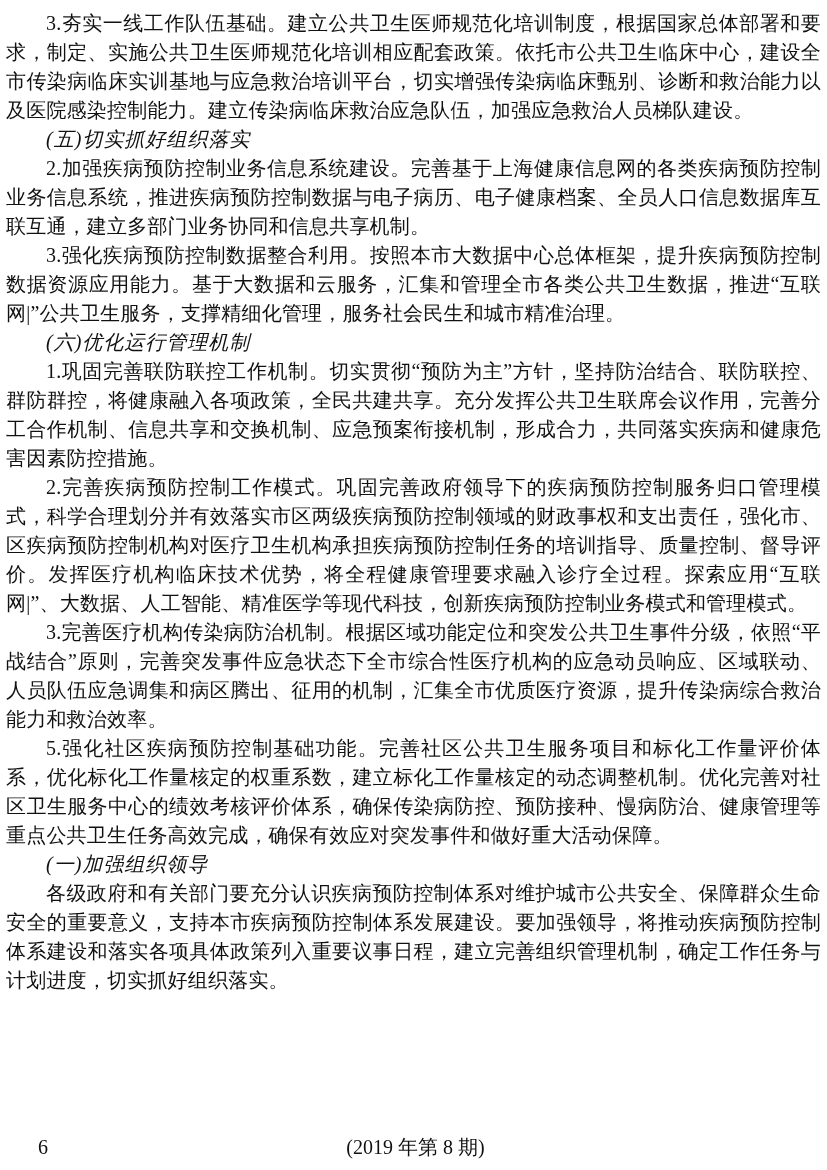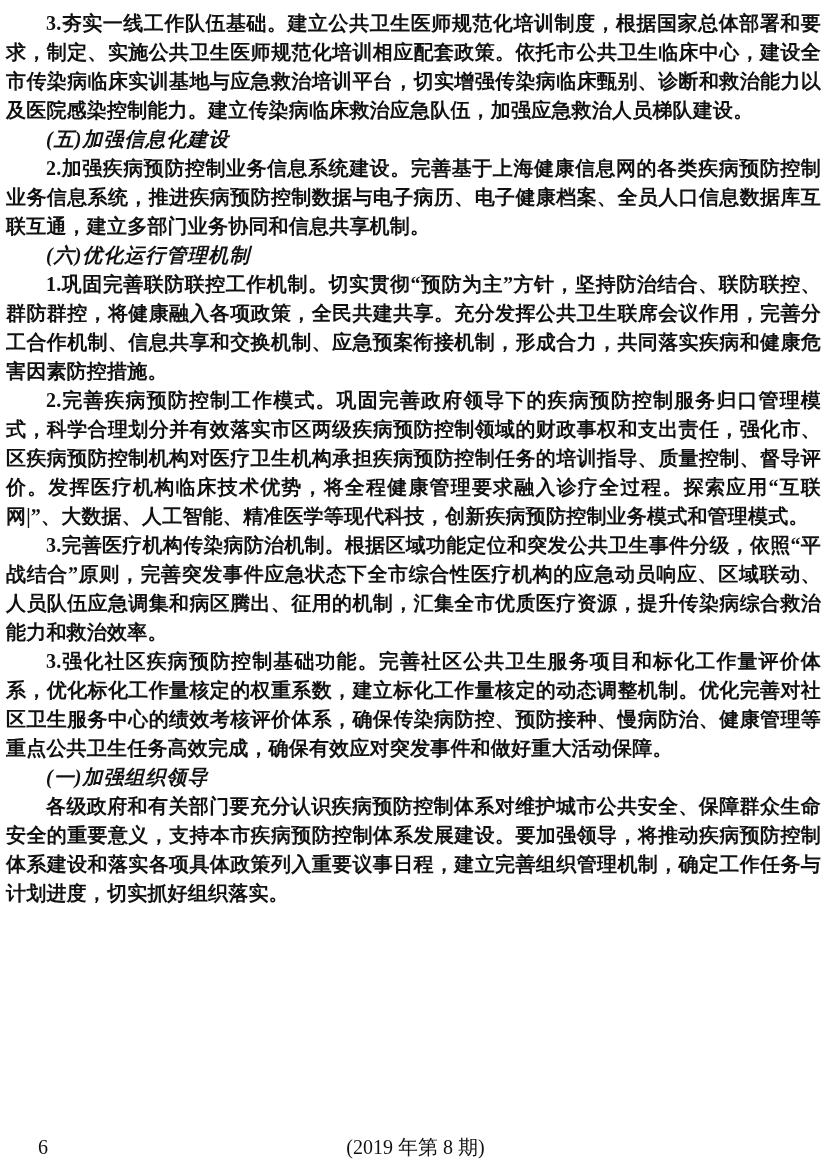--- a/index.html
+++ b/index.html
@@ -21,21 +21,20 @@
   }
   .doc-body p {
     margin: 0;
     padding: 0;
     font-size: 20px;
     line-height: 29px;
     text-align: justify;
     text-indent: 2em;
     word-break: break-all;
     letter-spacing: 0.2px;
-    font-weight: bold;
   }
   .doc-body p.heading-kaiti {
     font-style: italic;
     letter-spacing: 1px;
   }
   .doc-body p.heading-bold {
     font-weight: bold;
     letter-spacing: 1.5px;
   }
   .footer {
@@ -58,27 +57,28 @@
     right: 0;
     text-align: center;
   }
 </style>
 </head>
 <body>
 
 <div class="page">
   <div class="doc-body">
     <p>3.夯实一线工作队伍基础。建立公共卫生医师规范化培训制度，根据国家总体部署和要求，制定、实施公共卫生医师规范化培训相应配套政策。依托市公共卫生临床中心，建设全市传染病临床实训基地与应急救治培训平台，切实增强传染病临床甄别、诊断和救治能力以及医院感染控制能力。建立传染病临床救治应急队伍，加强应急救治人员梯队建设。</p>
-    <p class="heading-kaiti">(五)加强信息化建设</p>
+    <p class="heading-kaiti">(五)切实抓好组织落实</p>
     <p>2.加强疾病预防控制业务信息系统建设。完善基于上海健康信息网的各类疾病预防控制业务信息系统，推进疾病预防控制数据与电子病历、电子健康档案、全员人口信息数据库互联互通，建立多部门业务协同和信息共享机制。</p>
+    <p>3.强化疾病预防控制数据整合利用。按照本市大数据中心总体框架，提升疾病预防控制数据资源应用能力。基于大数据和云服务，汇集和管理全市各类公共卫生数据，推进“互联网|”公共卫生服务，支撑精细化管理，服务社会民生和城市精准治理。</p>
     <p class="heading-kaiti">(六)优化运行管理机制</p>
     <p>1.巩固完善联防联控工作机制。切实贯彻“预防为主”方针，坚持防治结合、联防联控、群防群控，将健康融入各项政策，全民共建共享。充分发挥公共卫生联席会议作用，完善分工合作机制、信息共享和交换机制、应急预案衔接机制，形成合力，共同落实疾病和健康危害因素防控措施。</p>
     <p>2.完善疾病预防控制工作模式。巩固完善政府领导下的疾病预防控制服务归口管理模式，科学合理划分并有效落实市区两级疾病预防控制领域的财政事权和支出责任，强化市、区疾病预防控制机构对医疗卫生机构承担疾病预防控制任务的培训指导、质量控制、督导评价。发挥医疗机构临床技术优势，将全程健康管理要求融入诊疗全过程。探索应用“互联网|”、大数据、人工智能、精准医学等现代科技，创新疾病预防控制业务模式和管理模式。</p>
     <p>3.完善医疗机构传染病防治机制。根据区域功能定位和突发公共卫生事件分级，依照“平战结合”原则，完善突发事件应急状态下全市综合性医疗机构的应急动员响应、区域联动、人员队伍应急调集和病区腾出、征用的机制，汇集全市优质医疗资源，提升传染病综合救治能力和救治效率。</p>
-    <p>3.强化社区疾病预防控制基础功能。完善社区公共卫生服务项目和标化工作量评价体系，优化标化工作量核定的权重系数，建立标化工作量核定的动态调整机制。优化完善对社区卫生服务中心的绩效考核评价体系，确保传染病防控、预防接种、慢病防治、健康管理等重点公共卫生任务高效完成，确保有效应对突发事件和做好重大活动保障。</p>
+    <p>5.强化社区疾病预防控制基础功能。完善社区公共卫生服务项目和标化工作量评价体系，优化标化工作量核定的权重系数，建立标化工作量核定的动态调整机制。优化完善对社区卫生服务中心的绩效考核评价体系，确保传染病防控、预防接种、慢病防治、健康管理等重点公共卫生任务高效完成，确保有效应对突发事件和做好重大活动保障。</p>
     <p class="heading-kaiti">(一)加强组织领导</p>
     <p>各级政府和有关部门要充分认识疾病预防控制体系对维护城市公共安全、保障群众生命安全的重要意义，支持本市疾病预防控制体系发展建设。要加强领导，将推动疾病预防控制体系建设和落实各项具体政策列入重要议事日程，建立完善组织管理机制，确定工作任务与计划进度，切实抓好组织落实。</p>
 
   </div>
 
   <div class="footer">
     <span class="pageno">6</span>
     <span class="issue">(2019 年第 8 期)</span>
   </div>
 </div>

